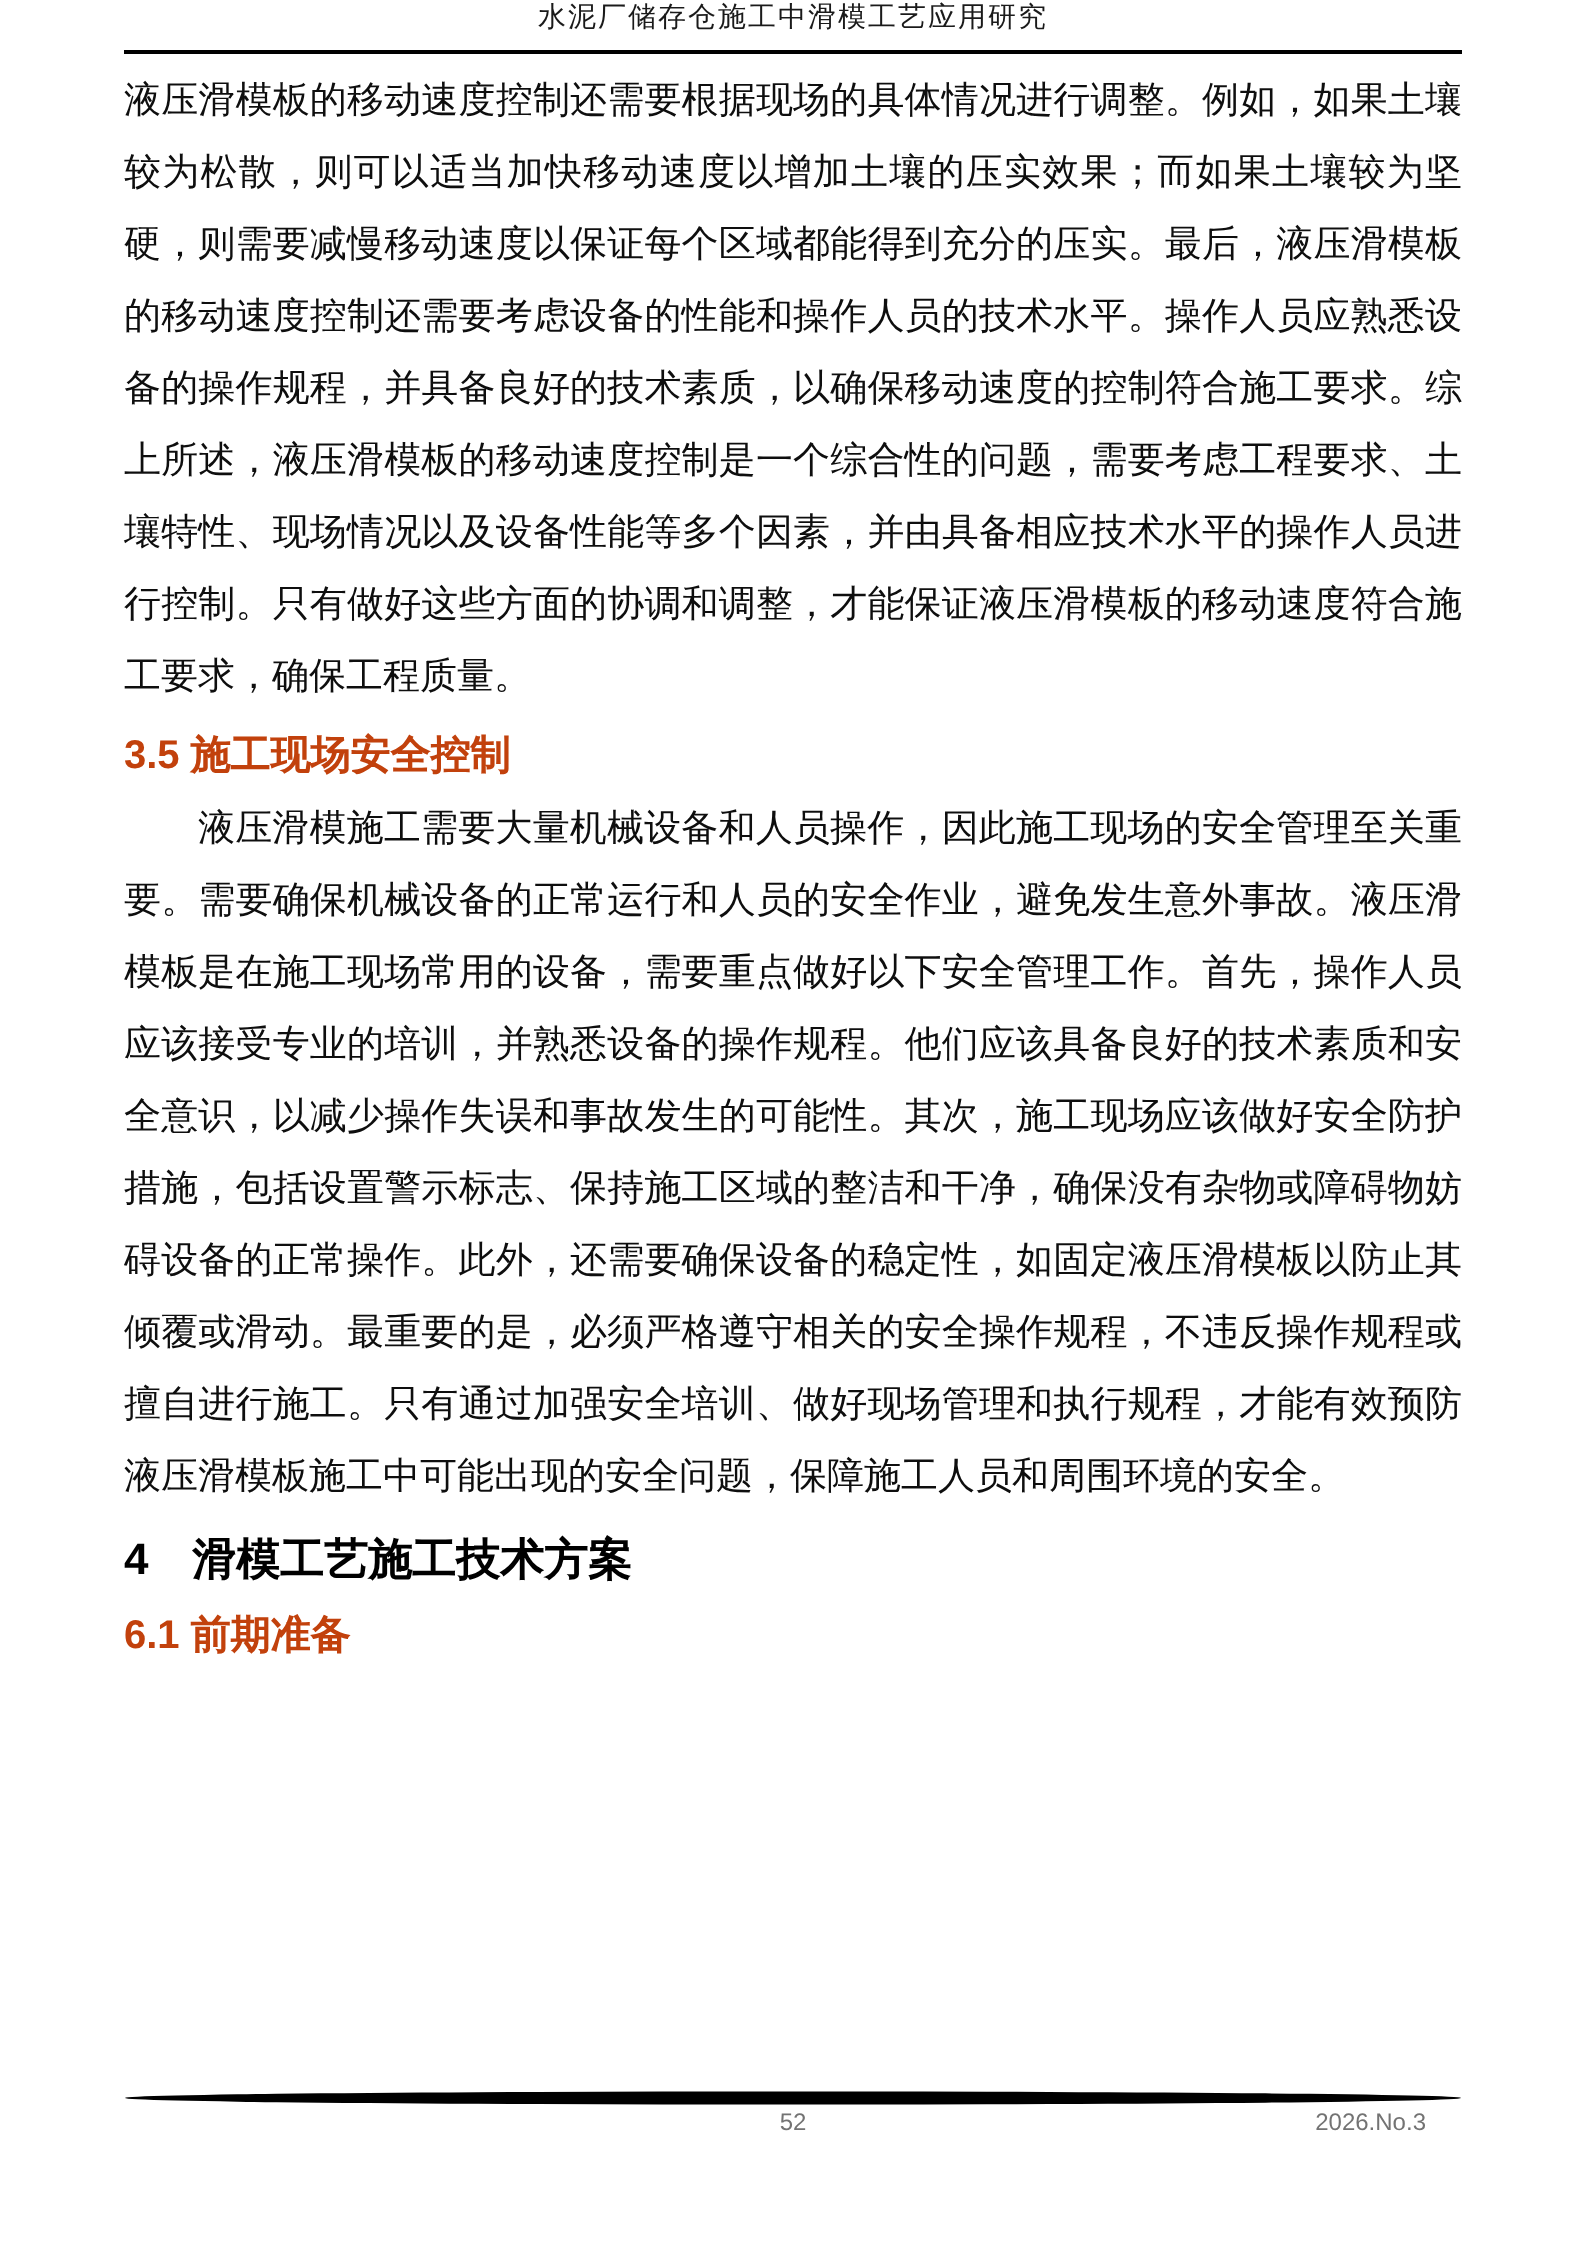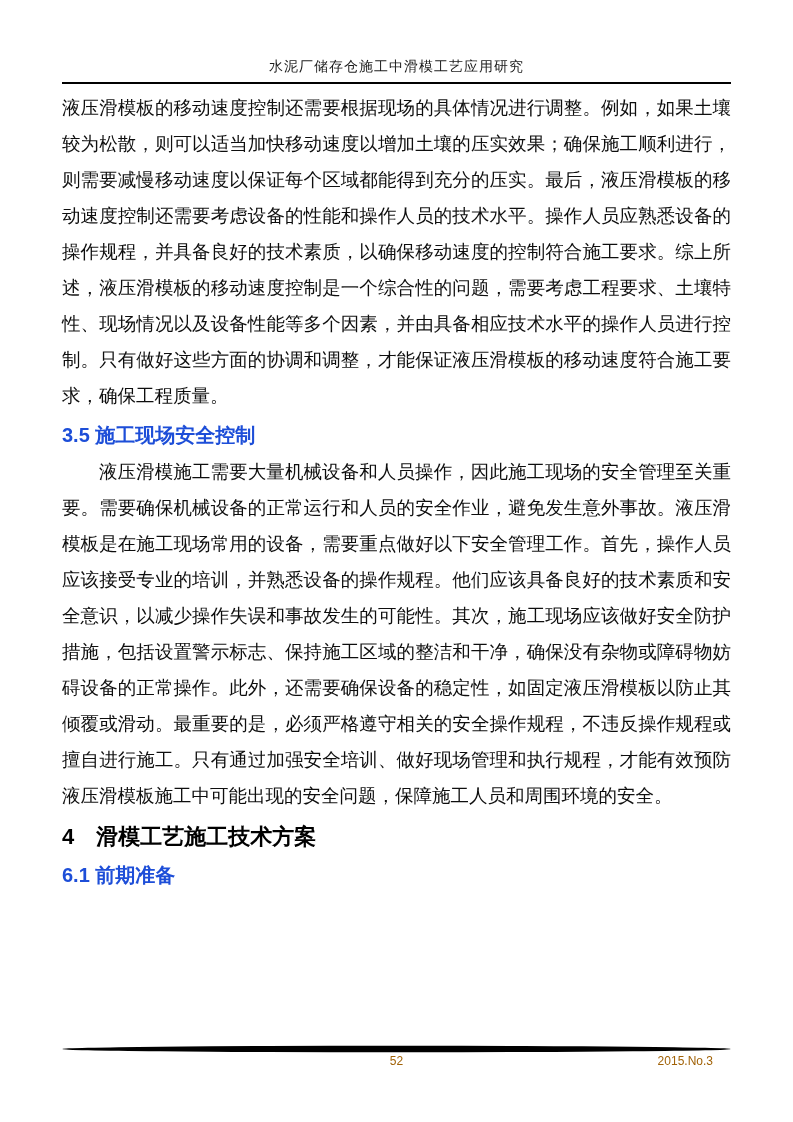--- a/index.html
+++ b/index.html
@@ -13,21 +13,20 @@
     overflow: hidden;
     color: #111;
   }
   .content {
     position: absolute;
     left: 62px;
     right: 62px;
     top: 0;
   }
   .page-header {
-    padding-top: 57px;
     padding-bottom: 5px;
     border-bottom: 2px solid #000;
     text-align: center;
   }
   .page-header .journal-title {
     font-family: "Liberation Serif", "DejaVu Serif", serif;
     font-size: 14px;
     line-height: 20px;
     color: #1a1a1a;
     letter-spacing: 1px;
@@ -41,21 +40,21 @@
     color: #0e0e0e;
   }
   .para { margin: 0; }
   .para.indent { text-indent: 2em; }
   h2.section-heading {
     font-family: "Liberation Sans", "DejaVu Sans", sans-serif;
     font-weight: bold;
     font-size: 20px;
     line-height: 30px;
     margin: 6px 0 4px 0;
-    color: #1d4ed8;
+    color: #c2410c;
     white-space: pre-wrap;
   }
   h1.chapter-heading {
     font-family: "Liberation Sans", "DejaVu Sans", sans-serif;
     font-weight: bold;
     font-size: 22px;
     line-height: 34px;
     margin: 6px 0 4px 0;
     color: #000;
     white-space: pre-wrap;
@@ -70,21 +69,21 @@
     display: block;
     width: 100%;
     height: 8px;
   }
   .footer-text-row {
     position: relative;
     height: 16px;
     margin-top: 1px;
     font-family: "Liberation Sans", "DejaVu Sans", sans-serif;
     font-size: 12px;
-    color: #a16207;
+    color: #737373;
   }
   .page-number {
     position: absolute;
     left: 50%;
     transform: translateX(-50%);
     top: 0;
   }
   .issue-number {
     position: absolute;
     right: 18px;
@@ -96,36 +95,36 @@
 
 <div class="page">
   <div class="content">
 
     <div class="page-header">
       <span class="journal-title">水泥厂储存仓施工中滑模工艺应用研究</span>
     </div>
 
     <div class="body-text">
 
-      <p class="para">液压滑模板的移动速度控制还需要根据现场的具体情况进行调整。例如，如果土壤较为松散，则可以适当加快移动速度以增加土壤的压实效果；确保施工顺利进行，则需要减慢移动速度以保证每个区域都能得到充分的压实。最后，液压滑模板的移动速度控制还需要考虑设备的性能和操作人员的技术水平。操作人员应熟悉设备的操作规程，并具备良好的技术素质，以确保移动速度的控制符合施工要求。综上所述，液压滑模板的移动速度控制是一个综合性的问题，需要考虑工程要求、土壤特性、现场情况以及设备性能等多个因素，并由具备相应技术水平的操作人员进行控制。只有做好这些方面的协调和调整，才能保证液压滑模板的移动速度符合施工要求，确保工程质量。</p>
+      <p class="para">液压滑模板的移动速度控制还需要根据现场的具体情况进行调整。例如，如果土壤较为松散，则可以适当加快移动速度以增加土壤的压实效果；而如果土壤较为坚硬，则需要减慢移动速度以保证每个区域都能得到充分的压实。最后，液压滑模板的移动速度控制还需要考虑设备的性能和操作人员的技术水平。操作人员应熟悉设备的操作规程，并具备良好的技术素质，以确保移动速度的控制符合施工要求。综上所述，液压滑模板的移动速度控制是一个综合性的问题，需要考虑工程要求、土壤特性、现场情况以及设备性能等多个因素，并由具备相应技术水平的操作人员进行控制。只有做好这些方面的协调和调整，才能保证液压滑模板的移动速度符合施工要求，确保工程质量。</p>
 
       <h2 class="section-heading">3.5 施工现场安全控制</h2>
 
       <p class="para indent">液压滑模施工需要大量机械设备和人员操作，因此施工现场的安全管理至关重要。需要确保机械设备的正常运行和人员的安全作业，避免发生意外事故。液压滑模板是在施工现场常用的设备，需要重点做好以下安全管理工作。首先，操作人员应该接受专业的培训，并熟悉设备的操作规程。他们应该具备良好的技术素质和安全意识，以减少操作失误和事故发生的可能性。其次，施工现场应该做好安全防护措施，包括设置警示标志、保持施工区域的整洁和干净，确保没有杂物或障碍物妨碍设备的正常操作。此外，还需要确保设备的稳定性，如固定液压滑模板以防止其倾覆或滑动。最重要的是，必须严格遵守相关的安全操作规程，不违反操作规程或擅自进行施工。只有通过加强安全培训、做好现场管理和执行规程，才能有效预防液压滑模板施工中可能出现的安全问题，保障施工人员和周围环境的安全。</p>
 
       <h1 class="chapter-heading">4　滑模工艺施工技术方案</h1>
 
       <h2 class="section-heading">6.1 前期准备</h2>
 
 
     </div>
   </div>
 
   <div class="page-footer">
     <svg class="footer-rule-svg" viewBox="0 0 669 8" preserveAspectRatio="none" aria-hidden="true">
       <ellipse cx="334.5" cy="4" rx="334" ry="3.3" fill="#000"></ellipse>
     </svg>
     <div class="footer-text-row">
       <span class="page-number">52</span>
-      <span class="issue-number">2015.No.3</span>
+      <span class="issue-number">2026.No.3</span>
     </div>
   </div>
 </div>
 
 </body></html>

